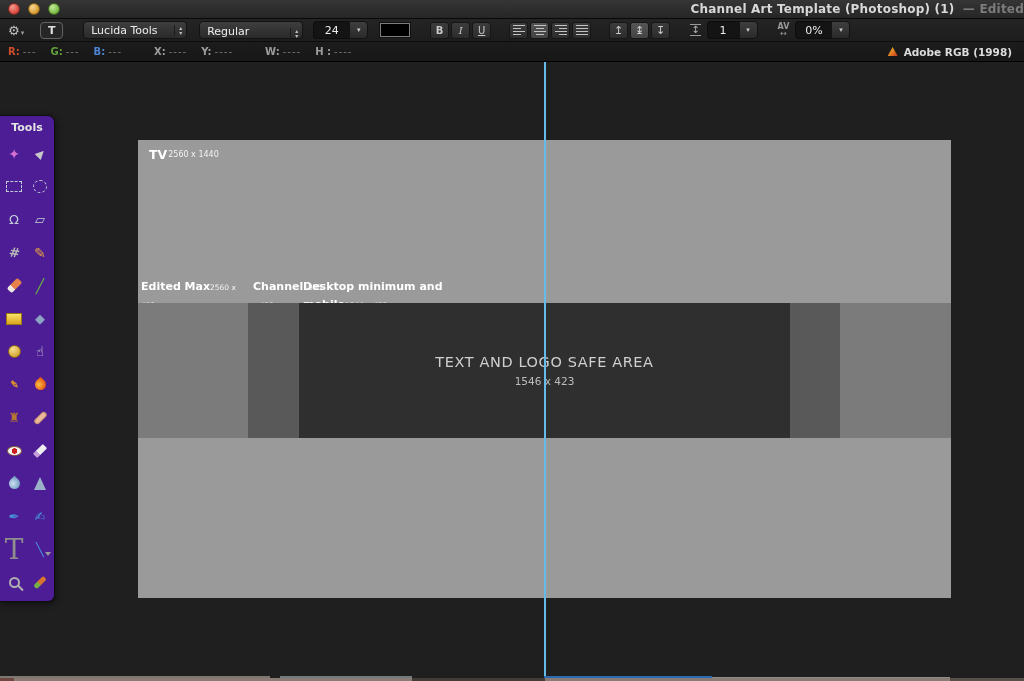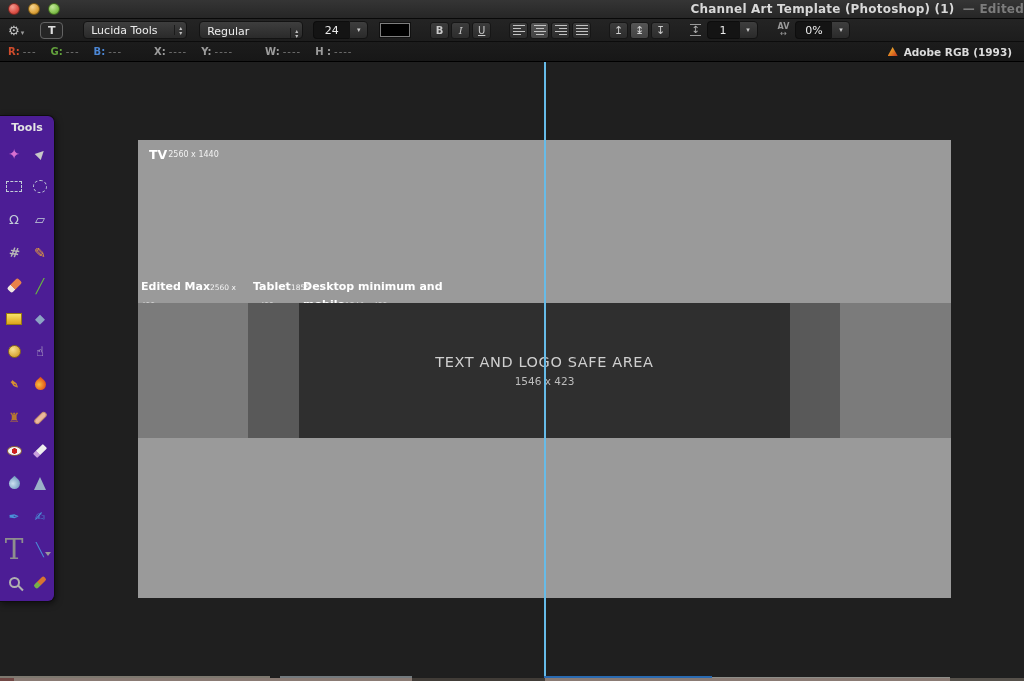--- a/index.html
+++ b/index.html
@@ -301,21 +301,21 @@
     <span class="inf" data-interactable="false"><b class="lab-g">G:</b><span class="v">---</span></span>
     <span class="inf" data-interactable="false"><b class="lab-b">B:</b><span class="v">---</span></span>
     <span class="gap"></span>
     <span class="inf" data-interactable="false"><b class="lab-n">X:</b><span class="v">----</span></span>
     <span class="inf" data-interactable="false"><b class="lab-n">Y:</b><span class="v">----</span></span>
     <span class="gap"></span>
     <span class="inf" data-interactable="false"><b class="lab-n">W:</b><span class="v">----</span></span>
     <span class="inf" data-interactable="false"><b class="lab-n">H :</b><span class="v">----</span></span>
     <span id="profile" data-interactable="true">
       <span class="tri" data-interactable="false"></span>
-      <span class="ptxt" data-interactable="false">Adobe RGB (1993)</span>
+      <span class="ptxt" data-interactable="false">Adobe RGB (1998)</span>
     </span>
   </div>
 
   <div id="tools" data-interactable="false">
     <h4 data-interactable="false">Tools</h4>
     <div id="tgrid" data-interactable="false">
       <div class="tcell" data-interactable="true">
           <span class="tg i-wand" data-interactable="false">✦</span>
         </div>
       <div class="tcell" data-interactable="true">
@@ -404,21 +404,21 @@
 
   <div id="canvas" data-interactable="true">
     <div class="band top" data-interactable="false">
       <div class="tv-label" data-interactable="false">
         <b>TV</b><span class="sz">2560 x 1440</span>
       </div>
       <div class="area-label lab-dmax" data-interactable="false">
         <b>Edited Max</b><span class="sz">2560 x 423</span>
       </div>
       <div class="area-label lab-tablet" data-interactable="false">
-        <b>Tablet</b><span class="sz">1855 x 423</span>
+        <b>Channel</b><span class="sz">1855 x 423</span>
       </div>
       <div class="area-label lab-dmin" data-interactable="false">
         <b>Desktop minimum and mobile</b><span class="sz">1546 x 423</span>
       </div>
     </div>
     <div class="band mid" data-interactable="false">
       <div class="seg s-med-l" data-interactable="false"></div>
       <div class="seg s-dark-l" data-interactable="false"></div>
       <div class="seg s-darkest" data-interactable="false">
         <div id="safe-title" data-interactable="false">TEXT AND LOGO SAFE AREA</div>

